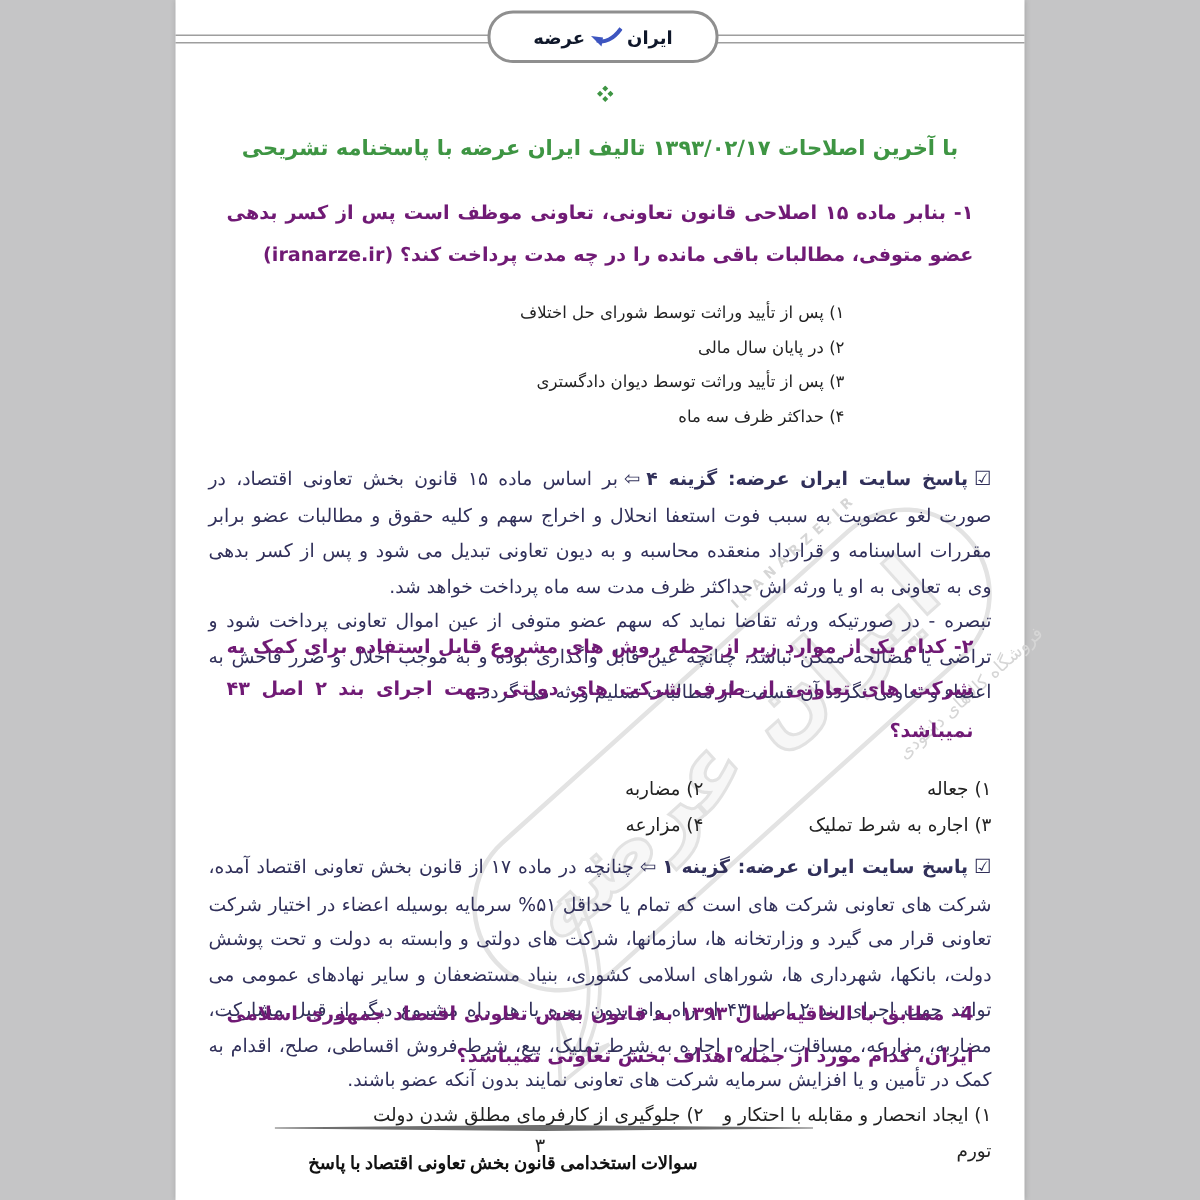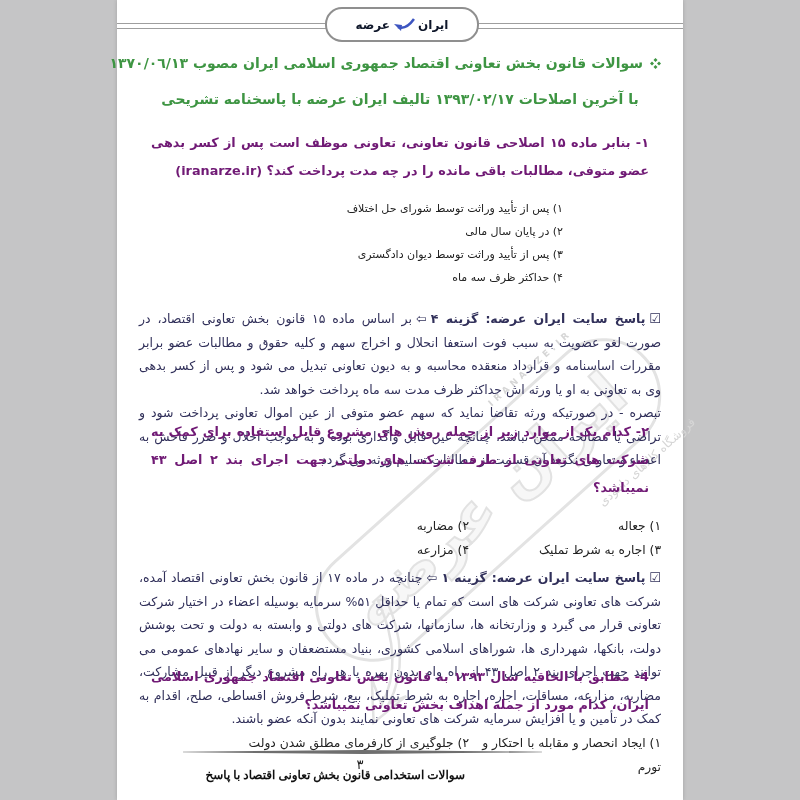--- a/index.html
+++ b/index.html
@@ -80,21 +80,21 @@
         <div class="title-line">
           <span class="diamond-icon">
             <svg width="11" height="11" viewBox="0 0 12 12">
               <g fill="#3e9543">
                 <path d="M6 0 L8.2 2.2 L6 4.4 L3.8 2.2 Z"></path>
                 <path d="M0 6 L2.2 3.8 L4.4 6 L2.2 8.2 Z"></path>
                 <path d="M6 7.6 L8.2 9.8 L6 12 L3.8 9.8 Z"></path>
                 <path d="M7.6 6 L9.8 3.8 L12 6 L9.8 8.2 Z"></path>
               </g>
             </svg>
-          </span><span>سوالات قانون بخش تعاونی اقتصاد جمهوری اسلامی ایران مصوب ۱۳۷۰/۰٦/۱۳</span>
+          </span>
         </div>
         <div class="title-line">
           <span>با آخرین اصلاحات ۱۳۹۳/۰۲/۱۷ تالیف ایران عرضه با پاسخنامه تشریحی</span>
         </div>
       </div>
 
       <div class="band block-q1">
         <p class="question">۱- بنابر ماده ۱۵ اصلاحی قانون تعاونی، تعاونی موظف است پس از کسر بدهی عضو متوفی، مطالبات باقی مانده را در چه مدت پرداخت کند؟ (iranarze.ir)</p>
         <div class="opts-list">
           <div>۱) پس از تأیید وراثت توسط شورای حل اختلاف</div>

